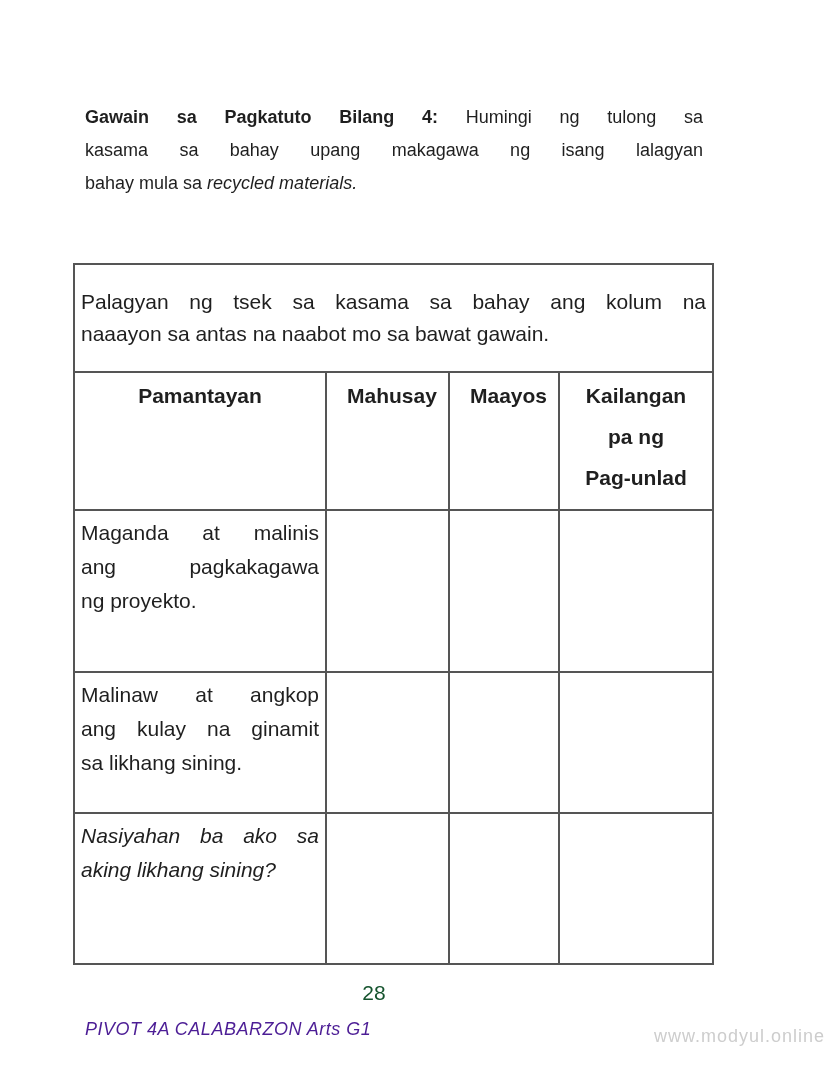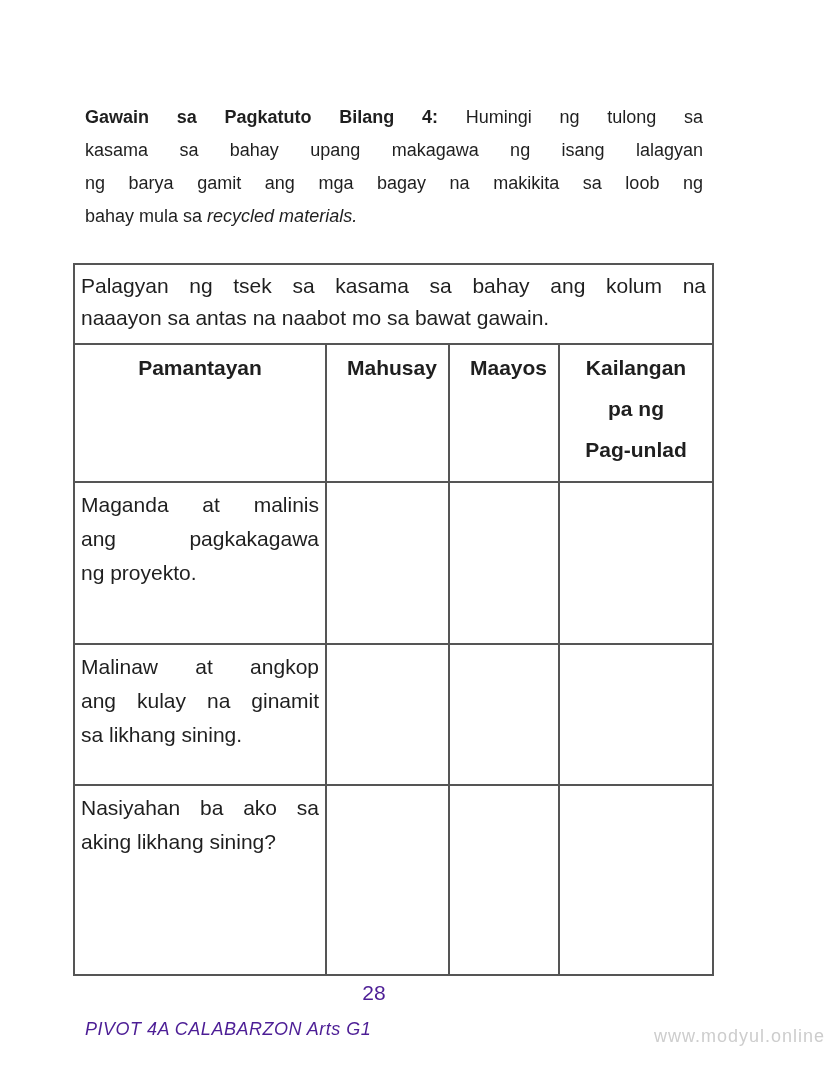--- a/index.html
+++ b/index.html
@@ -33,23 +33,23 @@
     position: absolute;
     left: 73px; top: 263px; width: 639px;
     border-collapse: collapse; table-layout: fixed;
     font-size: 21px; color: #1f1f1f;
   }
   .rubric td, .rubric th { border: 2px solid #555555; vertical-align: top; background: #ffffff; }
   .r-instr { height: 80px; }
   .r-head  { height: 138px; }
   .r-b1    { height: 162px; }
   .r-b2    { height: 141px; }
-  .r-b3    { height: 190px; }
+  .r-b3    { height: 151px; font-style: italic; }
 
-  .instr { padding: 5px 6px; line-height: 32px; border-radius: 23px; }
+  .instr { padding: 21px 6px; line-height: 32px; border-radius: 23px; }
   .instr .jline { height: 32px; }
 
   .rubric th {
     font-weight: bold; text-align: center;
     padding: 2px 20px; line-height: 41px;
   }
   th.multiline { white-space: pre-line; }
 
   .crit { padding: 5px 6px; line-height: 34px; border-radius: 32px; }
   .crit .jline { height: 34px; }
@@ -58,42 +58,41 @@
   .footer-left {
     position: absolute;
     left: 85px; top: 1019px;
     font-size: 18px; font-style: italic; color: #4c1d95;
     letter-spacing: 0.5px;
   }
   .page-number {
     position: absolute;
     left: 0; top: 981px; width: 748px;
     text-align: center;
-    font-size: 21px; color: #4c1d95;
+    font-size: 21px; color: #14532d;
   }
   .watermark {
     position: absolute;
     left: 0; top: 1026px; width: 825px;
     text-align: right;
     font-size: 18px; color: #cdcdcd;
     letter-spacing: 1px;
   }
 </style>
 </head>
 <body>
 
 <div class="page">
 
   <div class="intro">
     <div class="jline">
       <span class="b">Gawain sa Pagkatuto Bilang 4:</span>
       <span>Humingi ng tulong sa</span>
     </div>
     <div class="jline">kasama sa bahay upang makagawa ng isang lalagyan</div>
-    <div class="jline">ng barya gamit ang mga bagay na makikita sa loob ng</div>
     <div class="lline">
       <span>bahay mula sa</span>
       <span class="i">recycled materials.</span>
     </div>
   </div>
 
   <table class="rubric">
     <colgroup>
       <col style="width:252px">
       <col style="width:123px">

